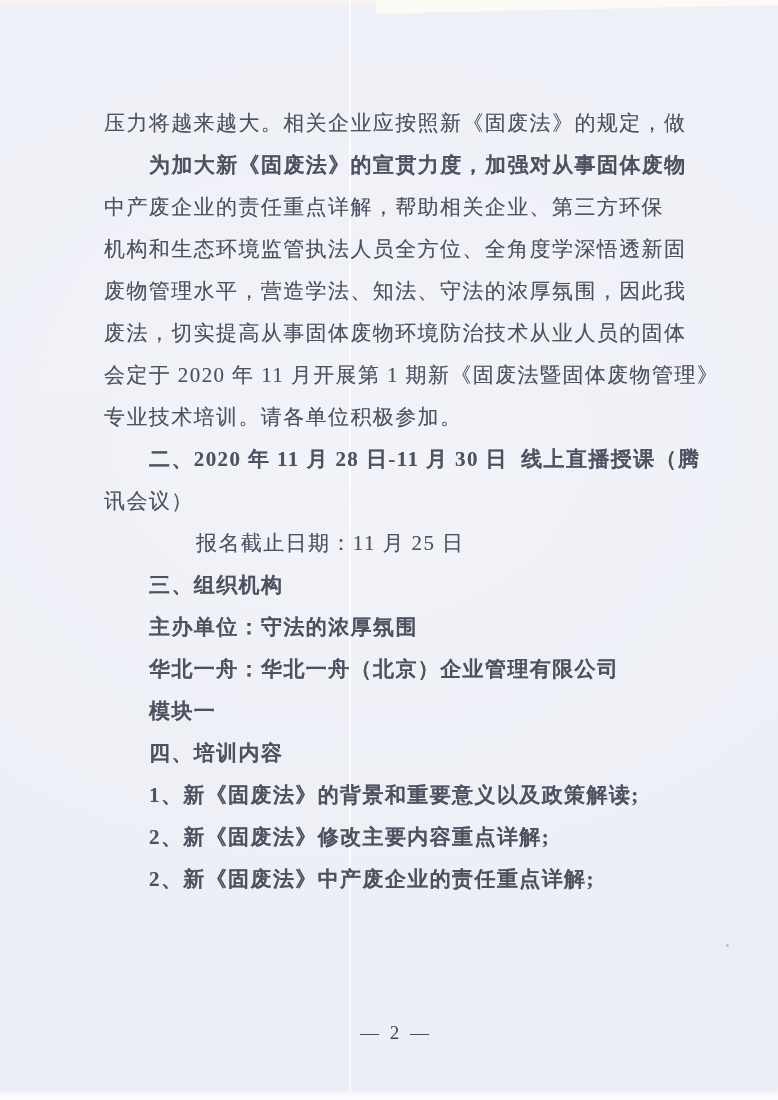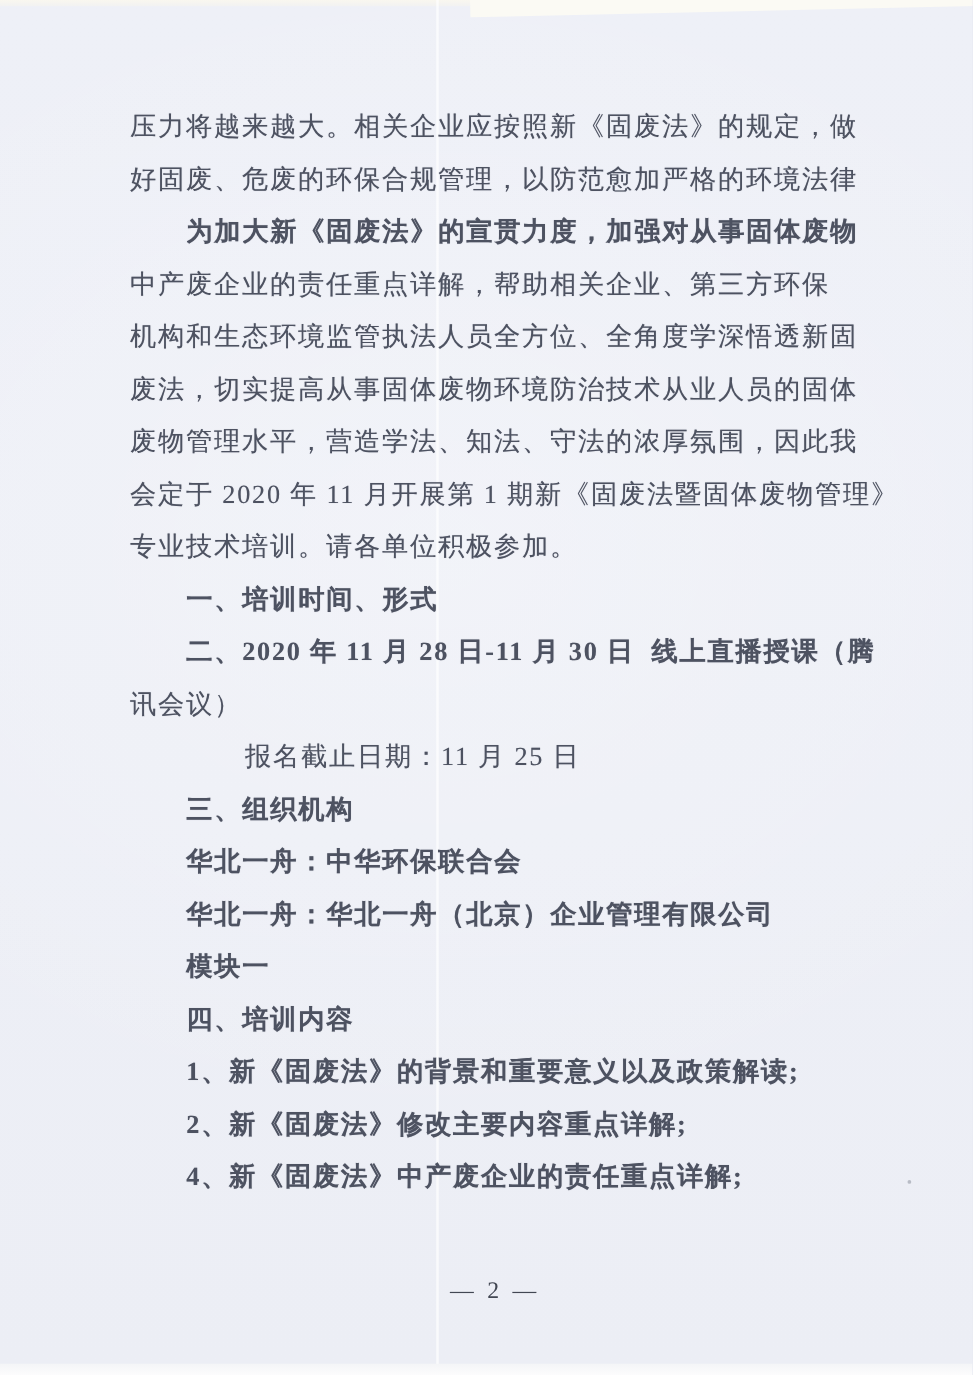--- a/index.html
+++ b/index.html
@@ -36,21 +36,21 @@
     background: rgba(255,255,255,0.7);
   }
   .speck {
     position: absolute; left: 726px; top: 944px; width: 3px; height: 3px;
     border-radius: 50%;
     background: rgba(90,95,110,0.35);
   }
   
   .text-block {
     position: absolute;
-    left: 104px; top: 80px;
+    left: 104px; top: 102px;
     width: 578px;
     color: #4d5261;
     font-size: 21px;
     letter-spacing: 1.4px;
   }
   .line {
     height: 42px;
     line-height: 42px;
     white-space: pre;
     text-shadow: 0 0 0.6px rgba(77,82,97,0.45);
@@ -73,40 +73,38 @@
 <body>
 
 <div class="scan">
   <div class="edge-top"></div>
   <div class="edge-top-wedge"></div>
   <div class="fold-line"></div>
   <div class="speck"></div>
 
   <div class="text-block">
     <div class="line">压力将越来越大。相关企业应按照新《固废法》的规定，做</div>
-    <div class="line">好固废、危废的环保合规管理，以防范愈加严格的环境法律</div>
 
     <div class="line ind2">为加大新《固废法》的宣贯力度，加强对从事固体废物</div>
     <div class="line">中产废企业的责任重点详解，帮助相关企业、第三方环保</div>
     <div class="line">机构和生态环境监管执法人员全方位、全角度学深悟透新固</div>
+    <div class="line">废物管理水平，营造学法、知法、守法的浓厚氛围，因此我</div>
     <div class="line">废法，切实提高从事固体废物环境防治技术从业人员的固体</div>
-    <div class="line">废物管理水平，营造学法、知法、守法的浓厚氛围，因此我</div>
     <div class="line">会定于 2020 年 11 月开展第 1 期新《固废法暨固体废物管理》</div>
     <div class="line">专业技术培训。请各单位积极参加。</div>
 
-    <div class="line ind2">一、培训时间、形式</div>
     <div class="line ind2">二、2020 年 11 月 28 日-11 月 30 日  线上直播授课（腾</div>
     <div class="line">讯会议）</div>
     <div class="line ind4">报名截止日期：11 月 25 日</div>
     <div class="line ind2">三、组织机构</div>
-    <div class="line ind2">华北一舟：中华环保联合会</div>
+    <div class="line ind2">主办单位：守法的浓厚氛围</div>
     <div class="line ind2">华北一舟：华北一舟（北京）企业管理有限公司</div>
     <div class="line ind2">模块一</div>
     <div class="line ind2">四、培训内容</div>
     <div class="line ind2">1、新《固废法》的背景和重要意义以及政策解读;</div>
     <div class="line ind2">2、新《固废法》修改主要内容重点详解;</div>
-    <div class="line ind2">4、新《固废法》中产废企业的责任重点详解;</div>
+    <div class="line ind2">2、新《固废法》中产废企业的责任重点详解;</div>
   </div>
 
   <div class="footer">— 2 —</div>
 
   <div class="edge-bottom"></div>
 </div>
 
 </body></html>

